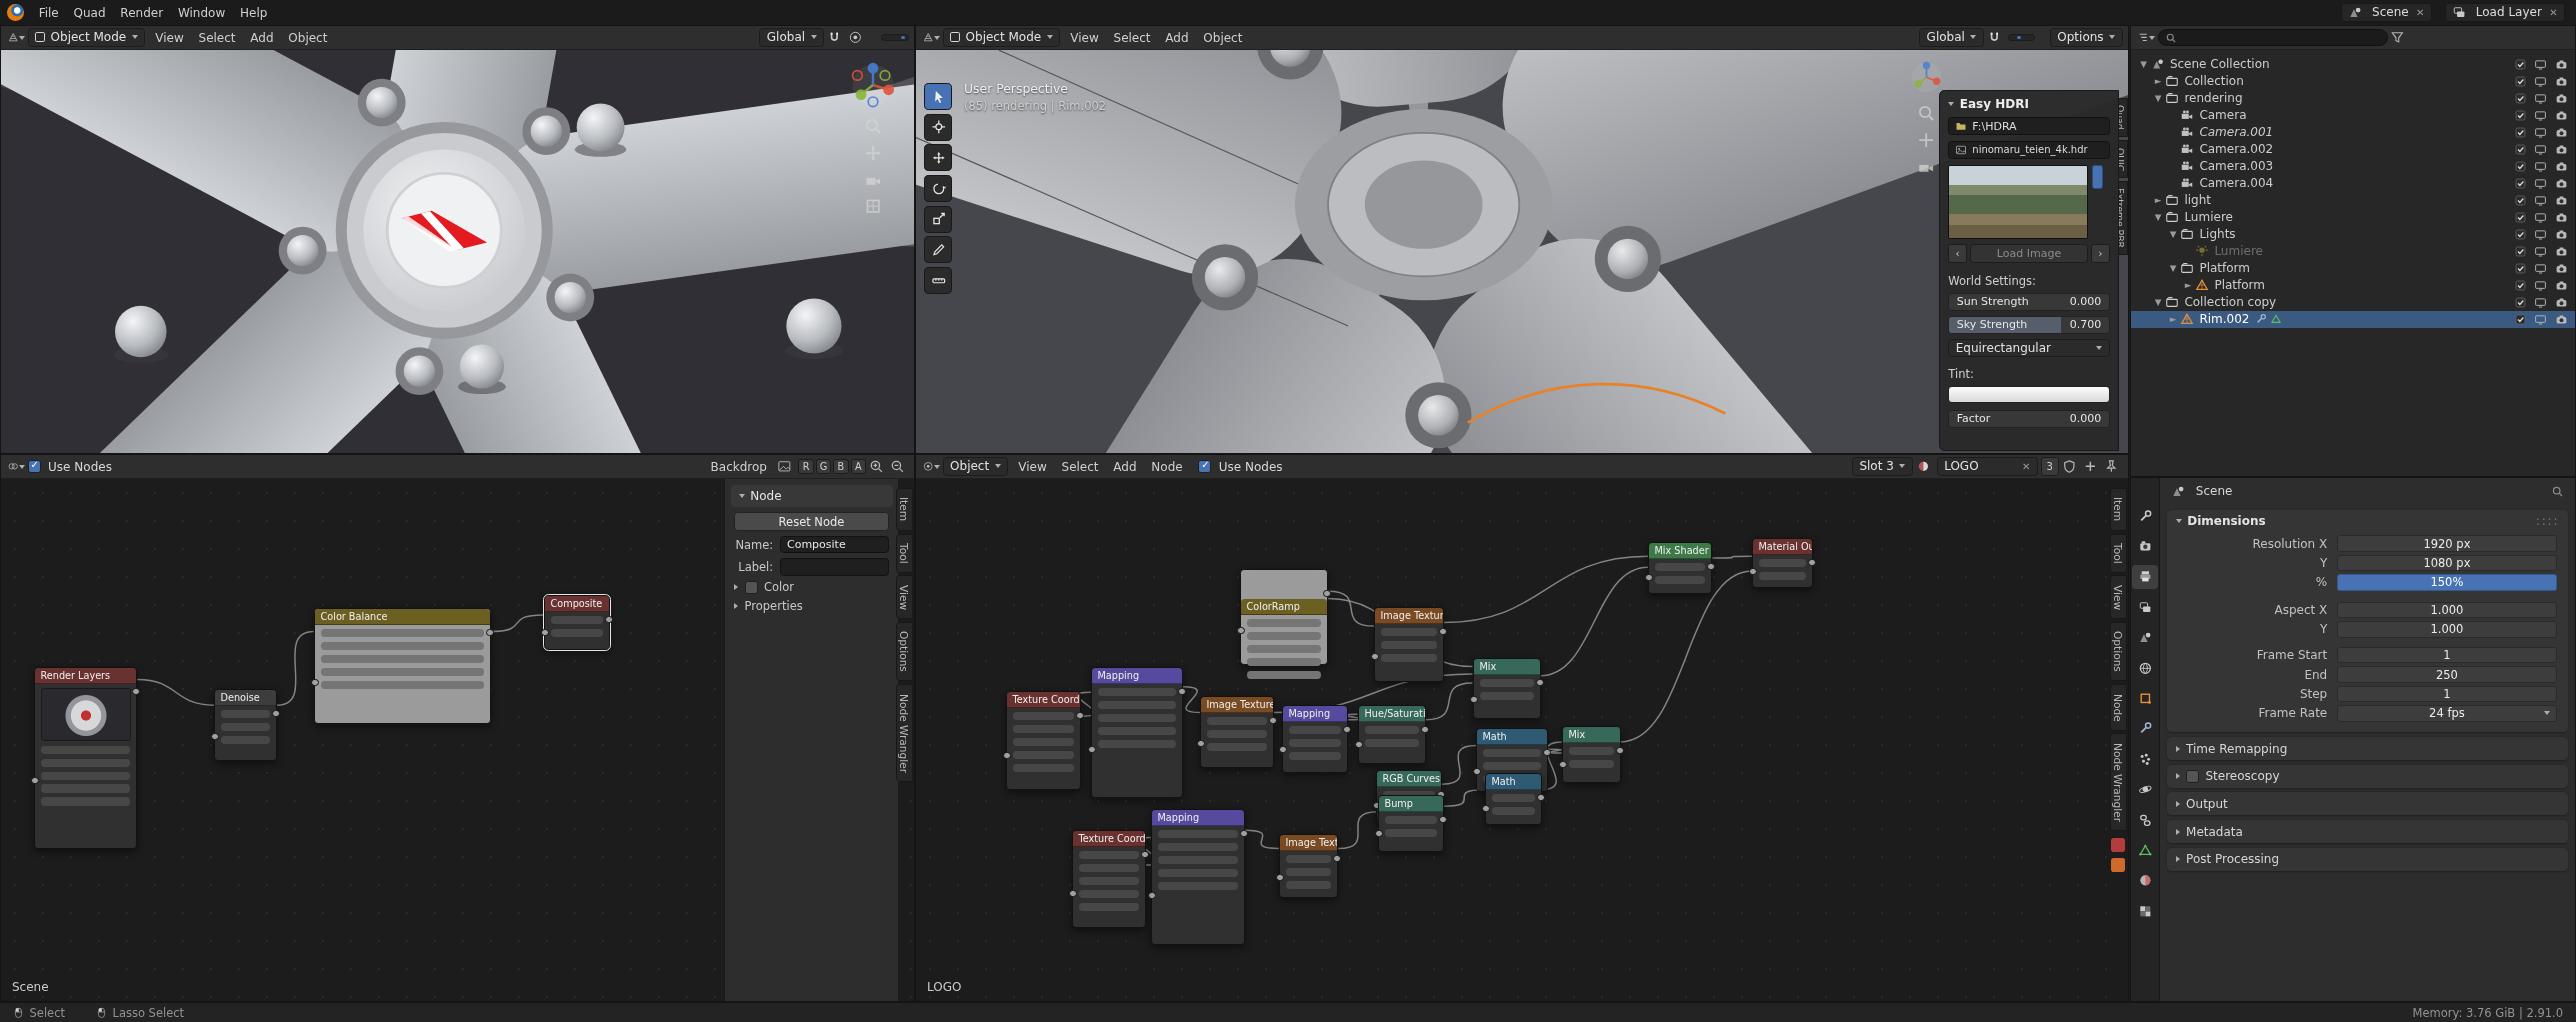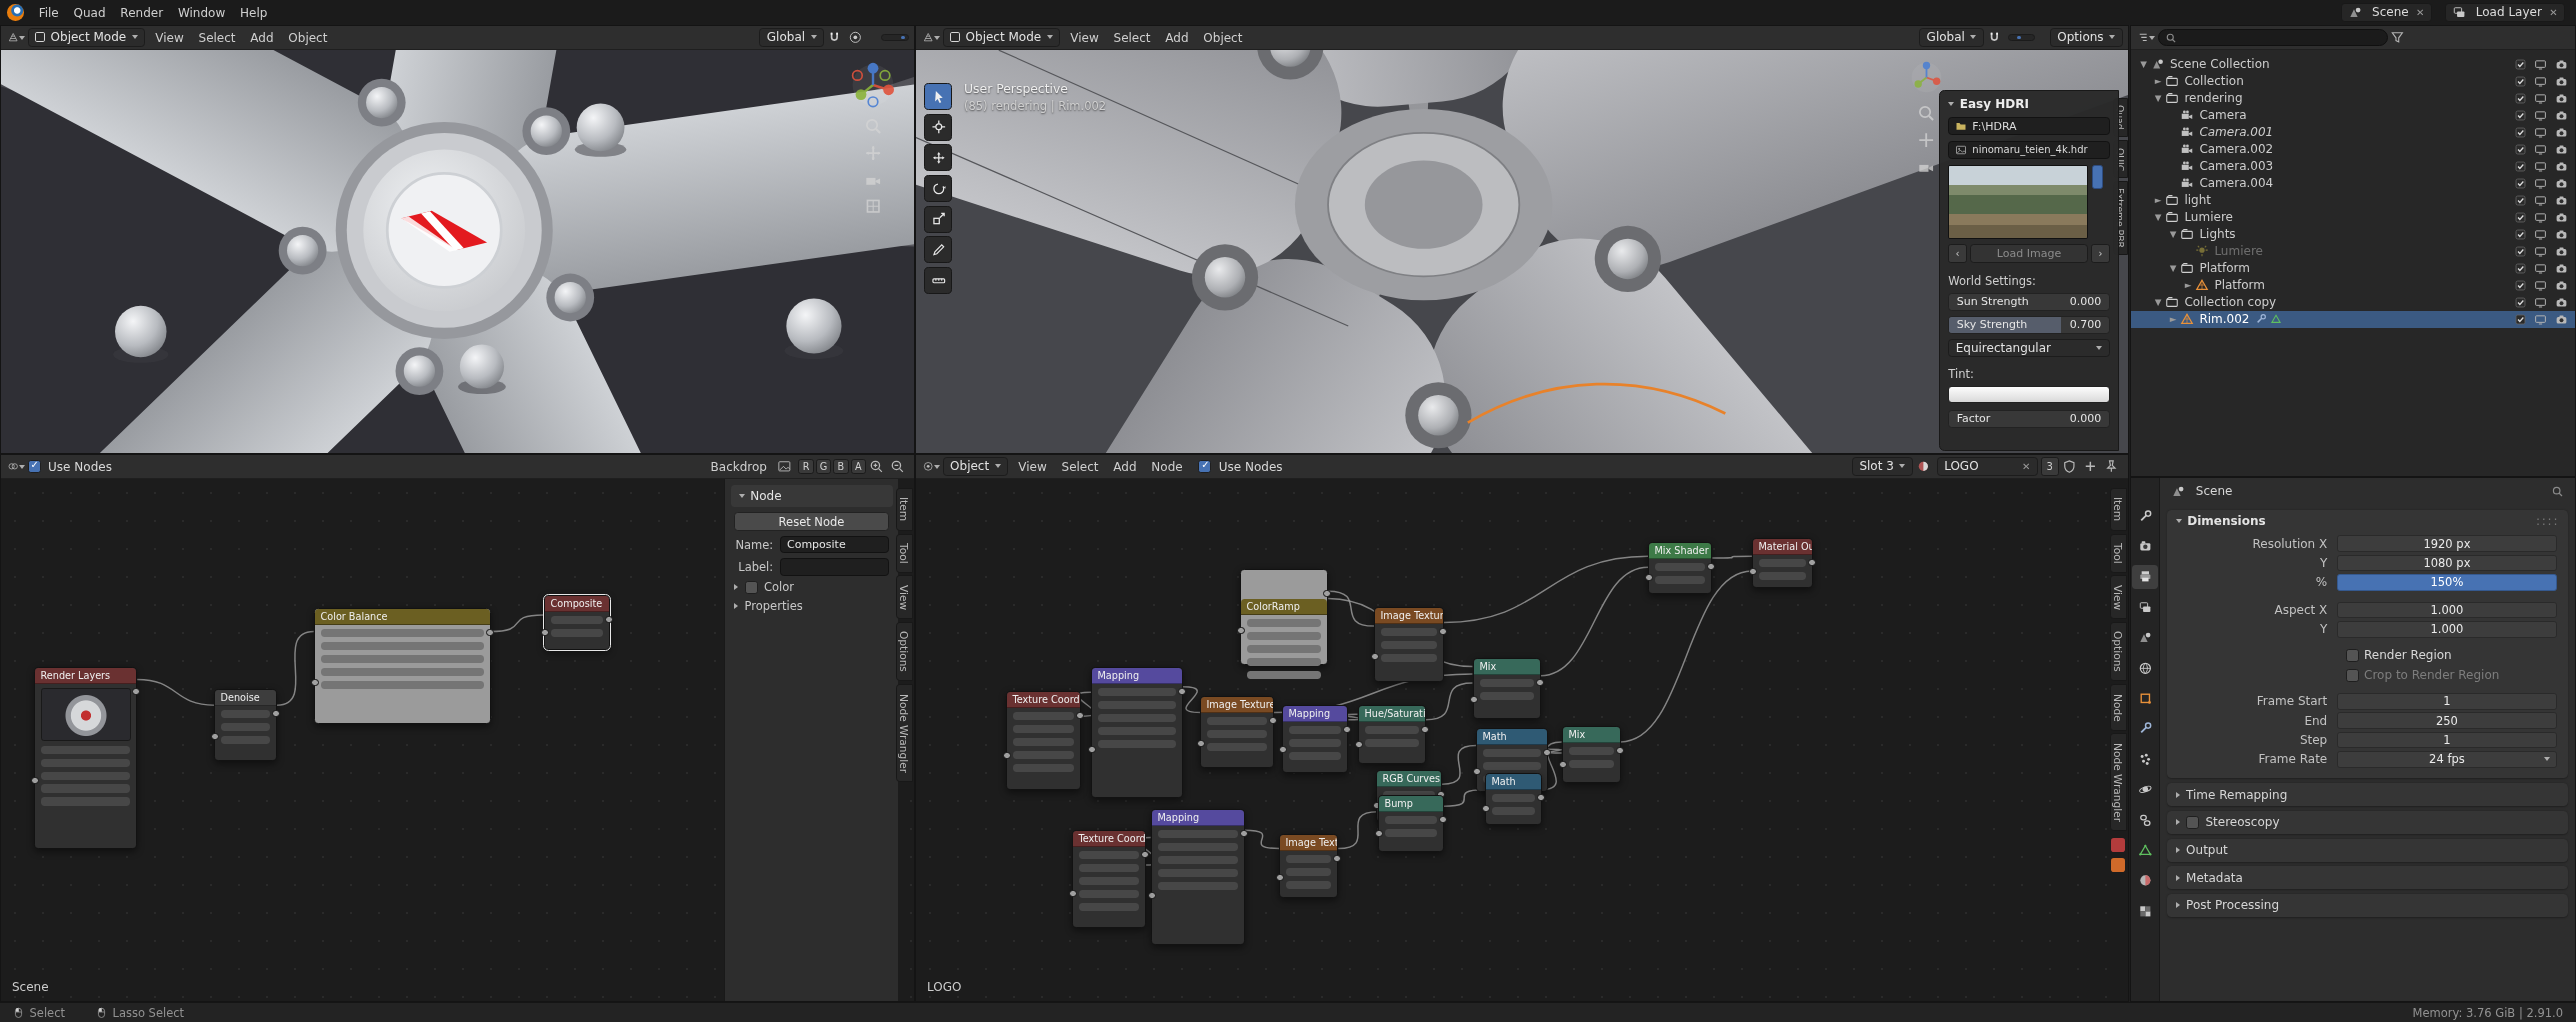--- a/index.html
+++ b/index.html
@@ -1576,30 +1576,20 @@
           </div>
           <div class="prow gap">
             <div class="plabel">Aspect X</div>
             <div class="pfield">1.000</div>
           </div>
           <div class="prow">
             <div class="plabel">Y</div>
             <div class="pfield">1.000</div>
           </div>
         </div>
-      <div id="dim-checks" style="margin-top:9.2px">
-          <div class="pcheckrow">
-            <span class="checkbox"></span>
-            <span class="cblabel">Render Region</span>
-          </div>
-          <div class="pcheckrow">
-            <span class="checkbox"></span>
-            <span class="cblabel disabled">Crop to Render Region</span>
-          </div>
-        </div>
       <div id="frame-rows" style="margin-top:9.2px">
           <div class="prow">
             <div class="plabel">Frame Start</div>
             <div class="pfield">1</div>
           </div>
           <div class="prow">
             <div class="plabel">End</div>
             <div class="pfield">250</div>
           </div>
           <div class="prow">

